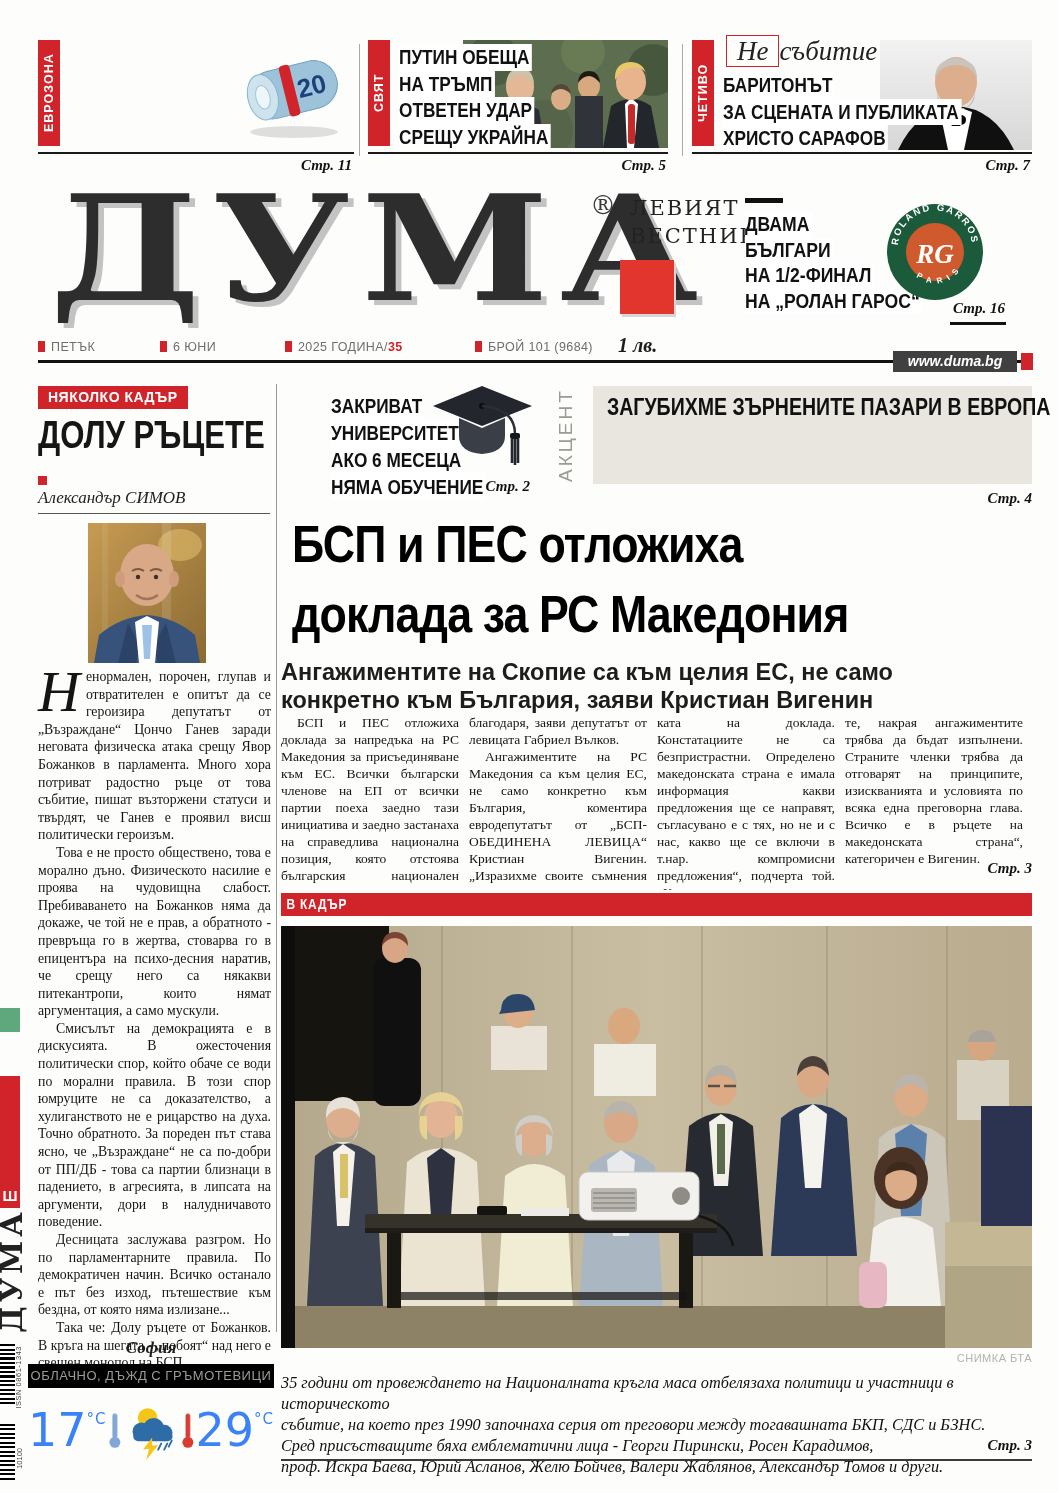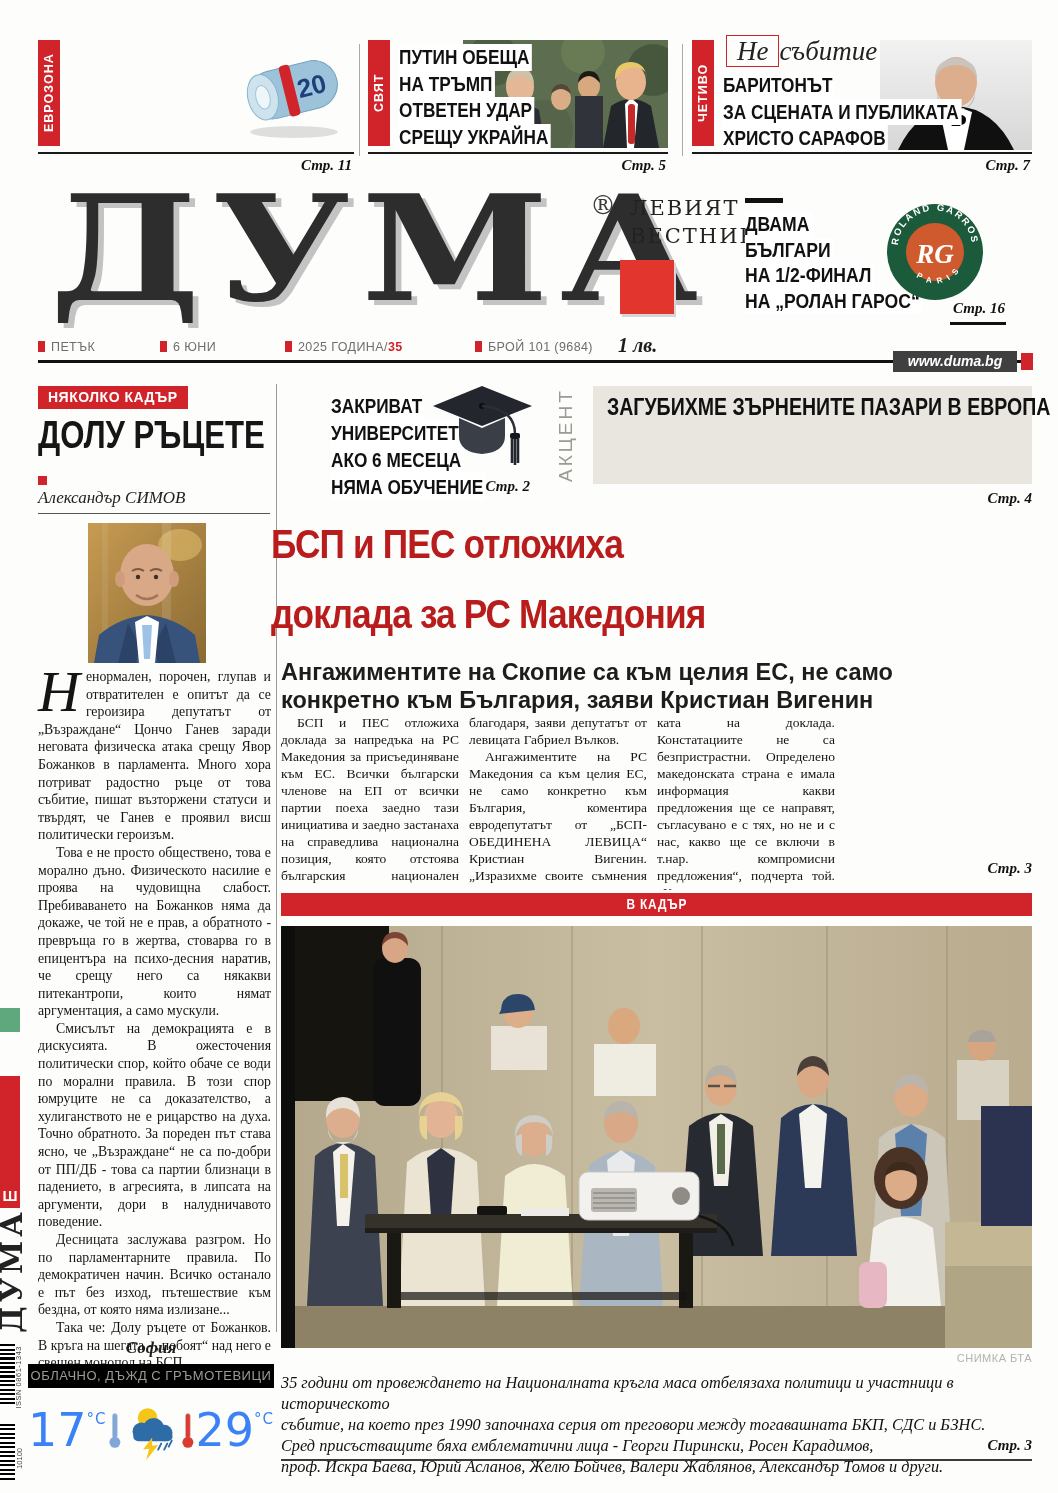--- a/index.html
+++ b/index.html
@@ -69,31 +69,31 @@
   #akcent{left:545px;top:386px;width:487px;height:98px;}
   #akcent-label{position:absolute;left:0;top:0;width:42px;height:98px;display:flex;align-items:center;justify-content:center;
                 writing-mode:vertical-rl;transform:rotate(180deg);color:#9b9b93;font-size:19px;letter-spacing:3px;}
   #akcent-box{position:absolute;left:48px;right:0;top:0;bottom:0;background:#e9e6df;padding:8px 14px;box-sizing:border-box;}
   #akcent-title{font-size:23px;color:#111;}
   #akcent-text{margin-top:5px;font-family:"Liberation Serif",serif;font-style:italic;font-size:15px;
                line-height:19.5px;text-align:justify;color:#222;}
   #akcent-page{left:955px;top:490px;width:77px;text-align:right;}
 
   
-  .headline{left:271px;font-size:41px;line-height:64px;color:#b91c1c;letter-spacing:-1px;}
+  .headline{left:292px;font-size:52px;line-height:64px;color:#000000;letter-spacing:-1px;}
   #subhead{left:281px;top:658px;font-size:23.5px;line-height:28px;font-weight:bold;color:#1d1d1d;}
   #cols{left:281px;top:714px;width:751px;display:flex;gap:10px;}
   .col{width:178px;height:176px;overflow:hidden;font-family:"Liberation Serif",serif;font-size:13.5px;
        line-height:17px;text-align:justify;color:#141414;}
   .col p{margin:0;text-indent:16px;}
   .col p.nofirst{text-indent:0;}
   #art-page{left:955px;top:860px;width:77px;text-align:right;}
 
   
-  #kadar-bar{left:281px;top:893px;width:751px;height:23px;background:#d0232a;color:#fff;text-align:center;
+  #kadar-bar{left:281px;top:893px;width:751px;height:23px;background:#d0232a;color:#fff;
              font-size:14px;line-height:23px;letter-spacing:1px;}
   #big-photo{left:281px;top:926px;width:751px;height:422px;}
   #credit{left:850px;top:1352px;width:182px;text-align:right;font-size:11px;color:#b3b3ad;letter-spacing:.5px;}
   #caption{left:281px;top:1372px;width:751px;font-family:"Liberation Serif",serif;font-style:italic;
            font-size:16.3px;line-height:21px;color:#111;}
   #cap-page{left:955px;top:1437px;width:77px;text-align:right;}
   #bottom-rule{left:281px;top:1459px;width:751px;border-top:2px solid #3a3a3a;}
 
   
   #wx{left:28px;top:1338px;width:246px;}
@@ -323,20 +323,23 @@
     <div class="col">
         <p>БСП и ПЕС отложиха доклада за напредъка на РС Македония за присъединяване към ЕС. Всички български членове на ЕП от всички партии поеха заедно тази инициатива и заедно застанаха на справедлива национална позиция, която отстоява българския национален интерес, за което им</p>
       </div>
     <div class="col">
         <p class="nofirst">благодаря, заяви депутатът от левицата Габриел Вълков.</p>
         <p>Ангажиментите на РС Македония са към целия ЕС, не само конкретно към България, коментира евродепутатът от „БСП-ОБЕДИНЕНА ЛЕВИЦА“ Кристиан Вигенин. „Изразихме своите съмнения по отношение на процедурите в подготов-</p>
       </div>
     <div class="col">
         <p class="nofirst">ката на доклада. Констатациите не са безпристрастни. Определено македонската страна е имала информация какви предложения ще се направят, съгласувано е с тях, но не и с нас, какво ще се включи в т.нар. компромисни предложения“, подчерта той. „Колкото и да опростяваме процедури-</p>
       </div>
+    <div class="col">
+        <p class="nofirst">те, накрая ангажиментите трябва да бъдат изпълнени. Страните членки трябва да отговарят на принципите, изискванията и условията по всяка една преговорна глава. Всичко е в ръцете на македонската страна“, категоричен е Вигенин.</p>
+      </div>
   </div>
   <div class="abs pageref" id="art-page">Стр. 3</div>
 
   <div class="abs condc-wrap" id="kadar-bar"><span class="condc">В КАДЪР</span></div>
 
   <svg class="abs" id="big-photo" viewBox="0 0 751 422">
     <defs>
       <linearGradient id="wall" x1="0" y1="0" x2="1" y2="0">
         <stop offset="0" stop-color="#b3a78c"></stop>
           <stop offset=".5" stop-color="#c9bda2"></stop>

